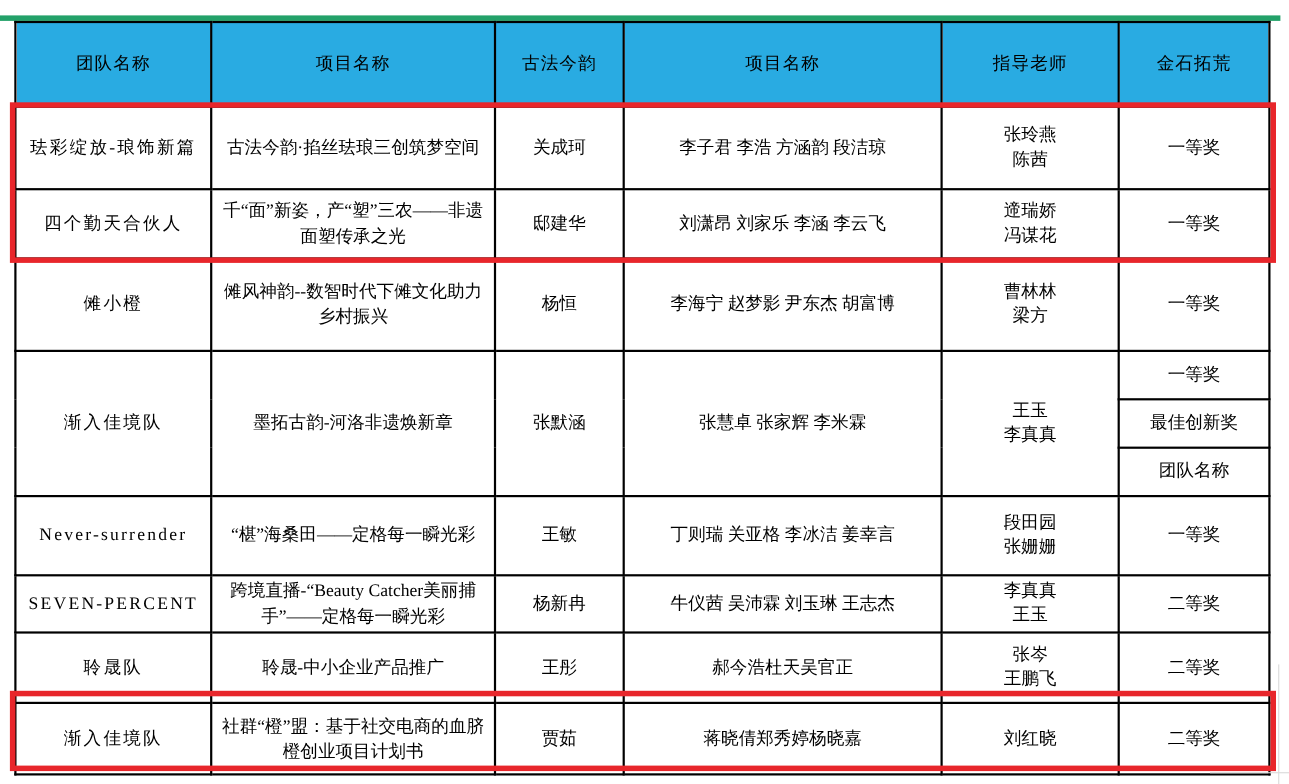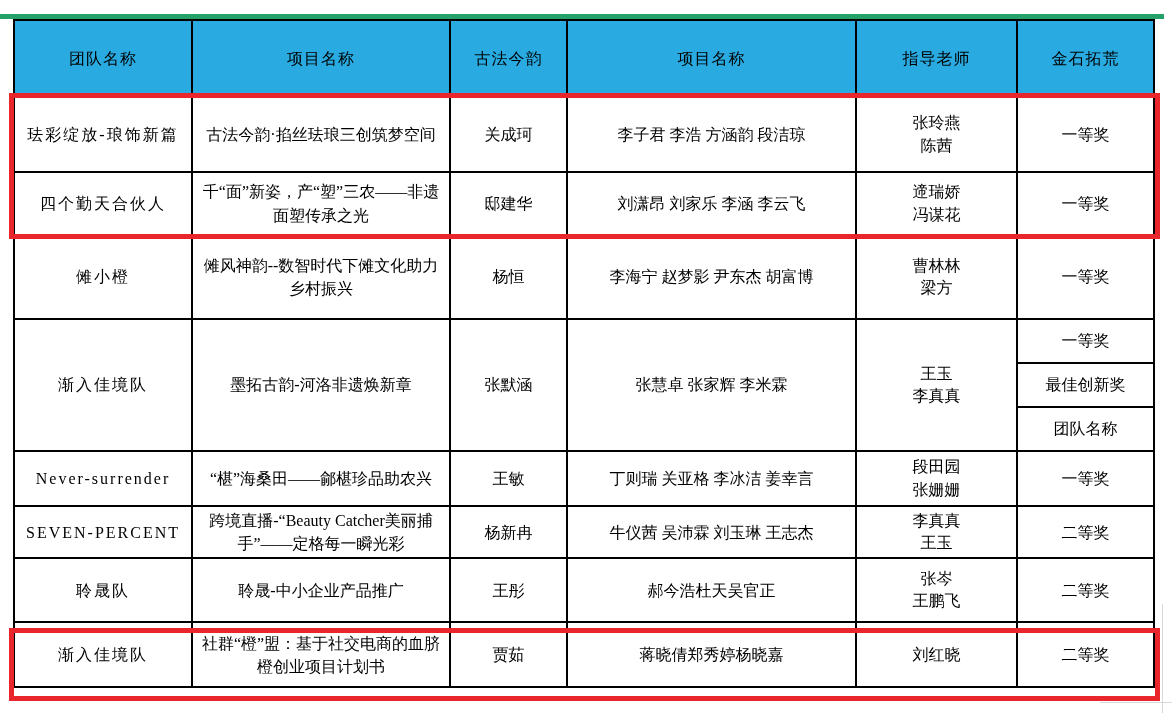--- a/index.html
+++ b/index.html
@@ -98,23 +98,23 @@
               <div class="teacher-line">李真真</div>
             </td>
             <td class="award">一等奖</td>
           </tr>
           <tr style="height: 44px;">
             <td class="award">最佳创新奖</td>
           </tr>
           <tr style="height: 44px;">
             <td class="award">团队名称</td>
           </tr>
-          <tr style="height: 55px; padding-left: 20px;">
+          <tr style="height: 72px; padding-left: 20px;">
             <td class="team">Never-surrender</td>
-            <td class="project">“椹”海桑田——鄃椹珍品助农兴</td>
+            <td class="project">“椹”海桑田——定格每一瞬光彩</td>
             <td class="captain">王敏</td>
             <td class="members">丁则瑞 关亚格 李冰洁 姜幸言</td>
             <td class="teachers">
               <div class="teacher-line">段田园</div>
               <div class="teacher-line">张姗姗</div>
             </td>
             <td class="award">一等奖</td>
           </tr>
           <tr style="height: 50px;">
             <td class="team">SEVEN-PERCENT</td>

